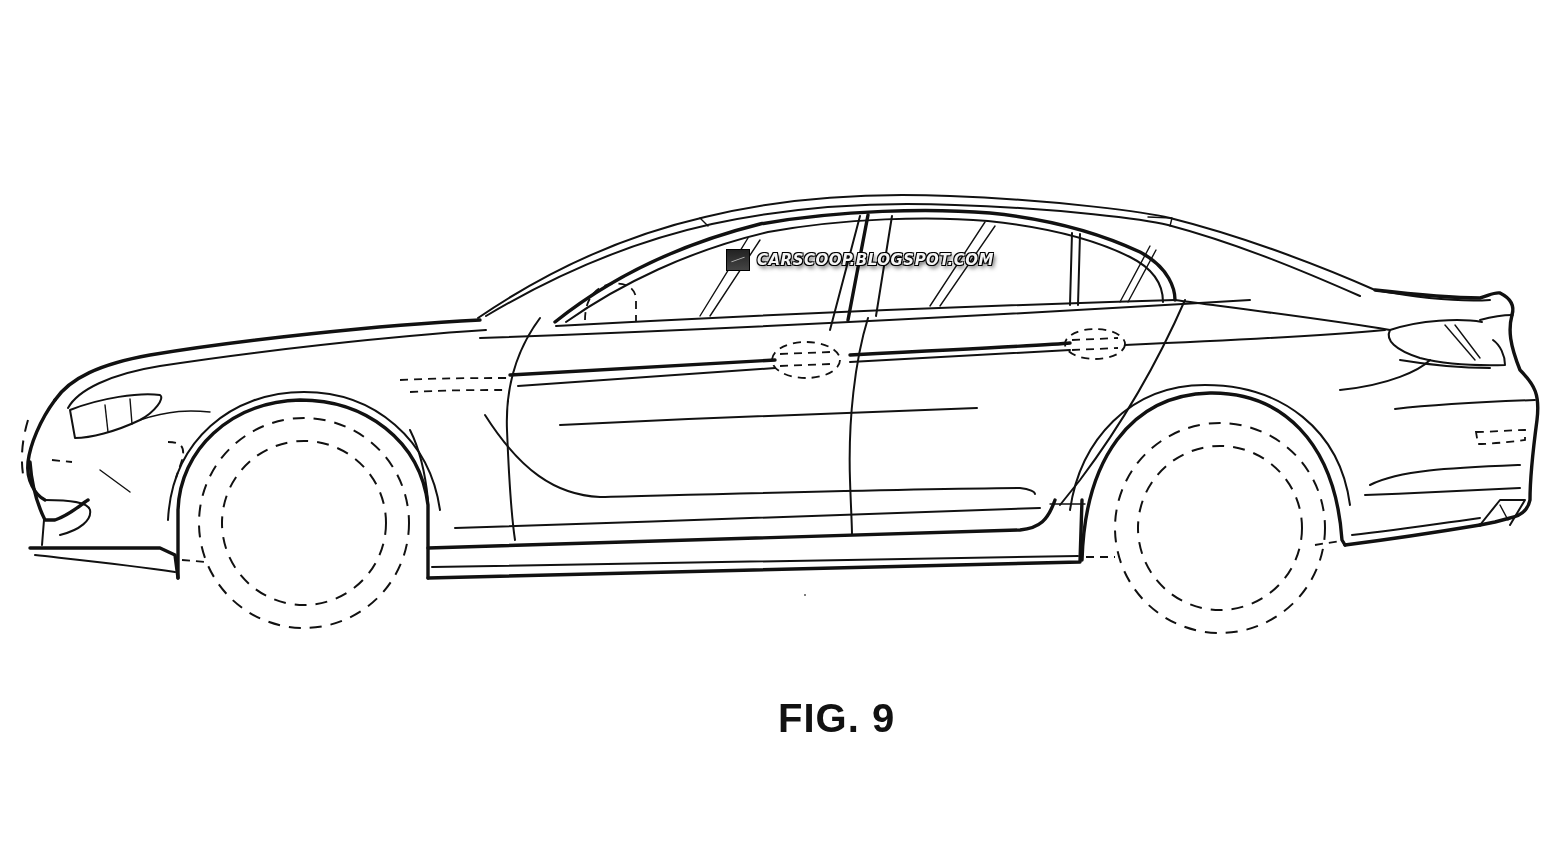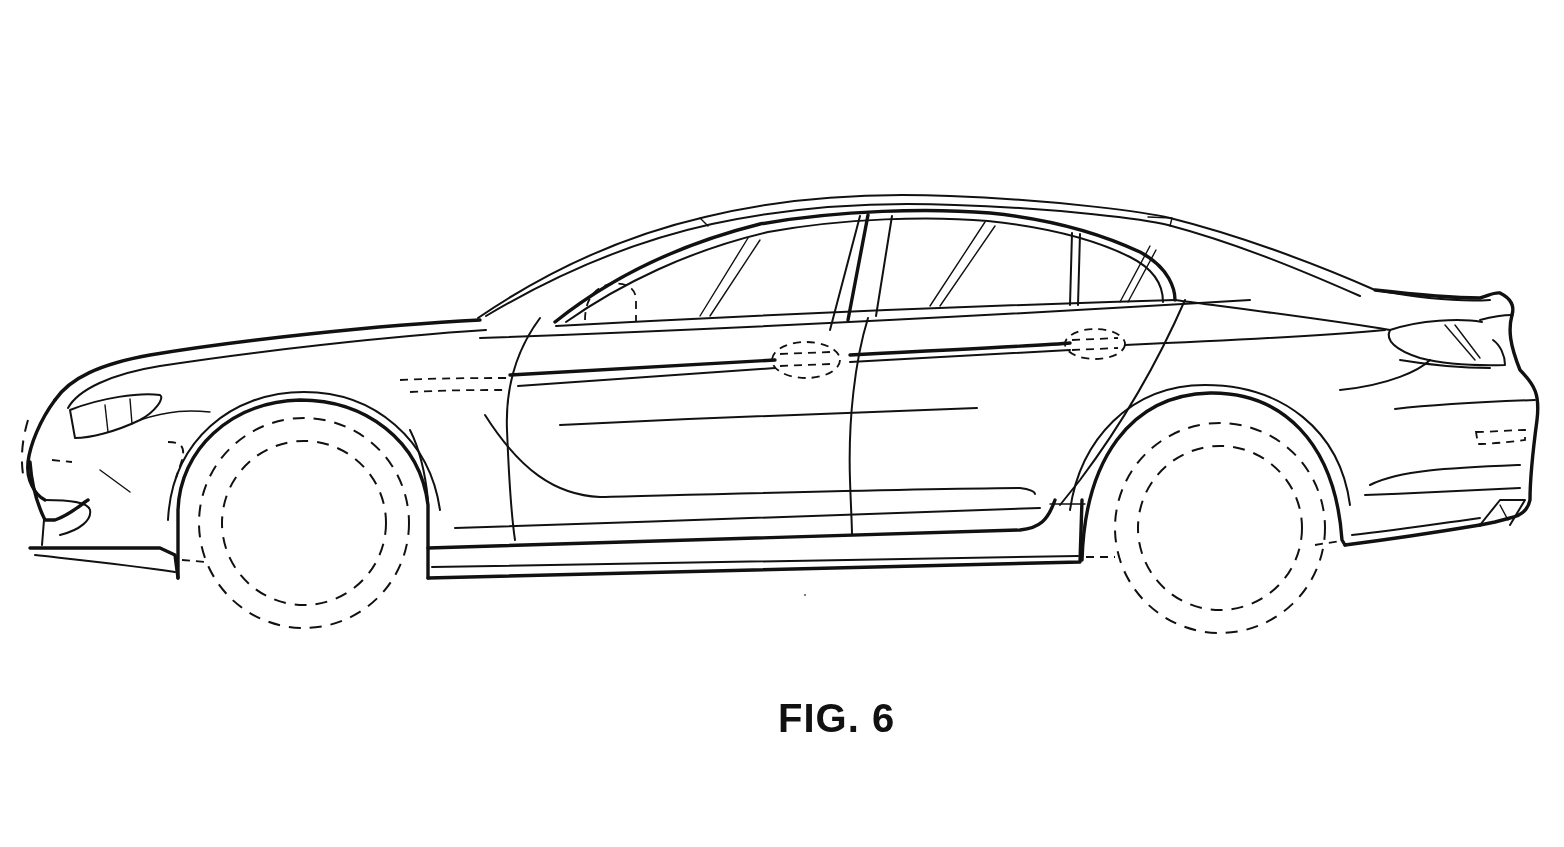--- a/index.html
+++ b/index.html
@@ -212,15 +212,19 @@
       <path class="thick" d="M1345,545 C1400,538 1450,530 1480,525"></path>
       <path class="line" d="M1352,535 C1400,530 1450,522 1480,518"></path>
 
       <path class="line" d="M1175,300 C1250,310 1330,320 1390,330"></path>
       <path class="line" d="M1340,390 C1390,385 1420,370 1430,360"></path>
     </g>
 
     <circle cx="805" cy="595" r="1" fill="#555"></circle>
   </svg>
 
-
-  <div class="caption">FIG. 6</div>
+  <div class="watermark">
+    <span class="wm-logo"></span>
+    <span class="wm-text">CARSCOOP.BLOGSPOT.COM</span>
+  </div>
+
+  <div class="caption">FIG. 9</div>
 </div>
 
 </body></html>

